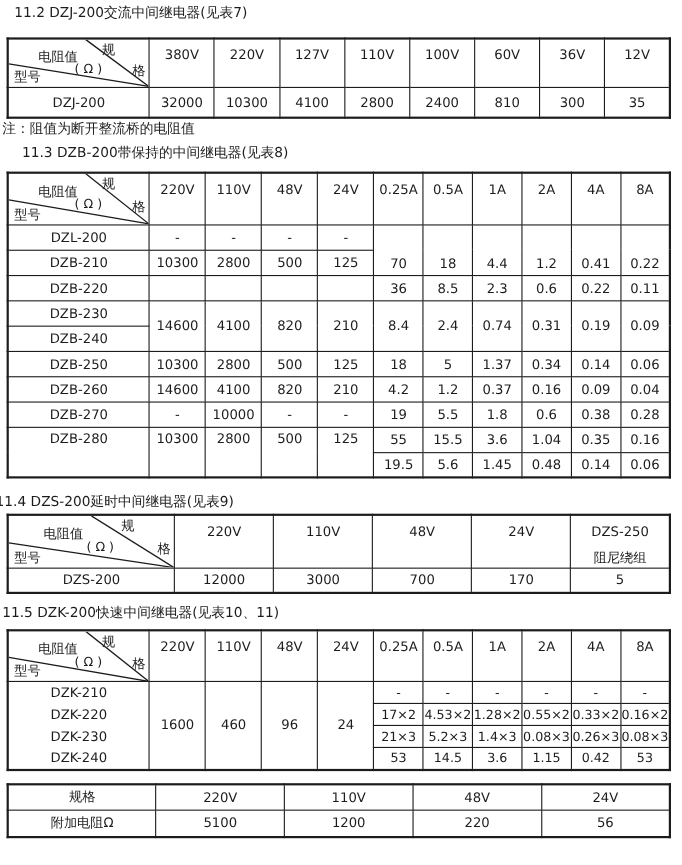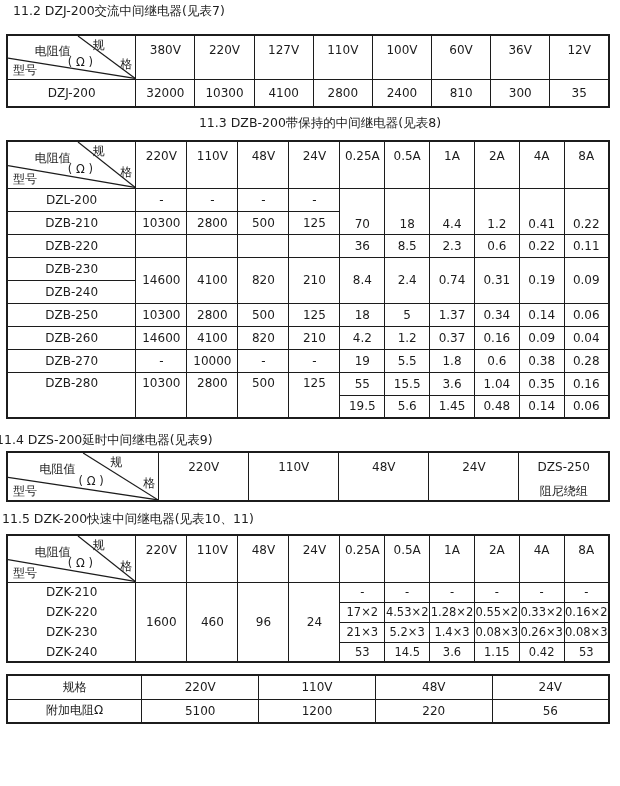--- a/index.html
+++ b/index.html
@@ -5,21 +5,21 @@
   * { box-sizing: border-box; }
   html, body { margin: 0; padding: 0; }
   body {
     width: 620px; height: 786px; background: #ffffff; overflow: hidden;
     font-family: "DejaVu Sans", "Liberation Sans", sans-serif;
     color: #1c1c1c;
   }
   .hd { font-size: 12.5px; line-height: 14px; white-space: nowrap; }
   .h112 { margin: 4px 0 16px 13px; }
   .note { margin: 2px 0 0 2px; }
-  .h113 { margin: 8px 0 0 20px; text-align: center; }
+  .h113 { margin: 8px 0 0 20px; }
   .h114 { margin: 14px 0 0 -4px; }
   .h115 { margin: 10px 0 0 2px; }
   .h12  { margin: 13px 0 0 2px; }
 
   table.tbl {
     border-collapse: collapse; table-layout: fixed;
     width: 604px; margin-left: 6px;
     border: 2px solid #1c1c1c;
   }
   .tbl th, .tbl td {
@@ -104,20 +104,21 @@
       <td>4100</td>
       <td>2800</td>
       <td>2400</td>
       <td>810</td>
       <td>300</td>
       <td>35</td>
     </tr>
   </tbody>
     </table>
 
+  <div class="hd note">注：阻值为断开整流桥的电阻值</div>
   <div class="hd h113">11.3 DZB-200带保持的中间继电器(见表8)</div>
 
   <table class="tbl t8" style="margin-top:10px">
     <colgroup>
       <col style="width:21.4%">
       <col style="width:8.48%">
         <col style="width:8.48%">
         <col style="width:8.48%">
         <col style="width:8.48%">
       <col style="width:7.45%">
@@ -289,20 +290,28 @@
       </th>
       <th class="colh">220V</th>
       <th class="colh">110V</th>
       <th class="colh">48V</th>
       <th class="colh">24V</th>
       <th class="colh">
         <div>DZS-250</div>
         <div style="margin-top:9px">阻尼绕组</div>
       </th>
     </tr>
+    <tr class="drow">
+      <td>DZS-200</td>
+      <td>12000</td>
+      <td>3000</td>
+      <td>700</td>
+      <td>170</td>
+      <td>5</td>
+    </tr>
   </tbody>
     </table>
 
   <div class="hd h115">11.5 DZK-200快速中间继电器(见表10、11)</div>
 
   <table class="tbl t10" style="margin-top:8px">
     <colgroup>
       <col style="width:21.4%">
       <col style="width:8.48%">
         <col style="width:8.48%">

